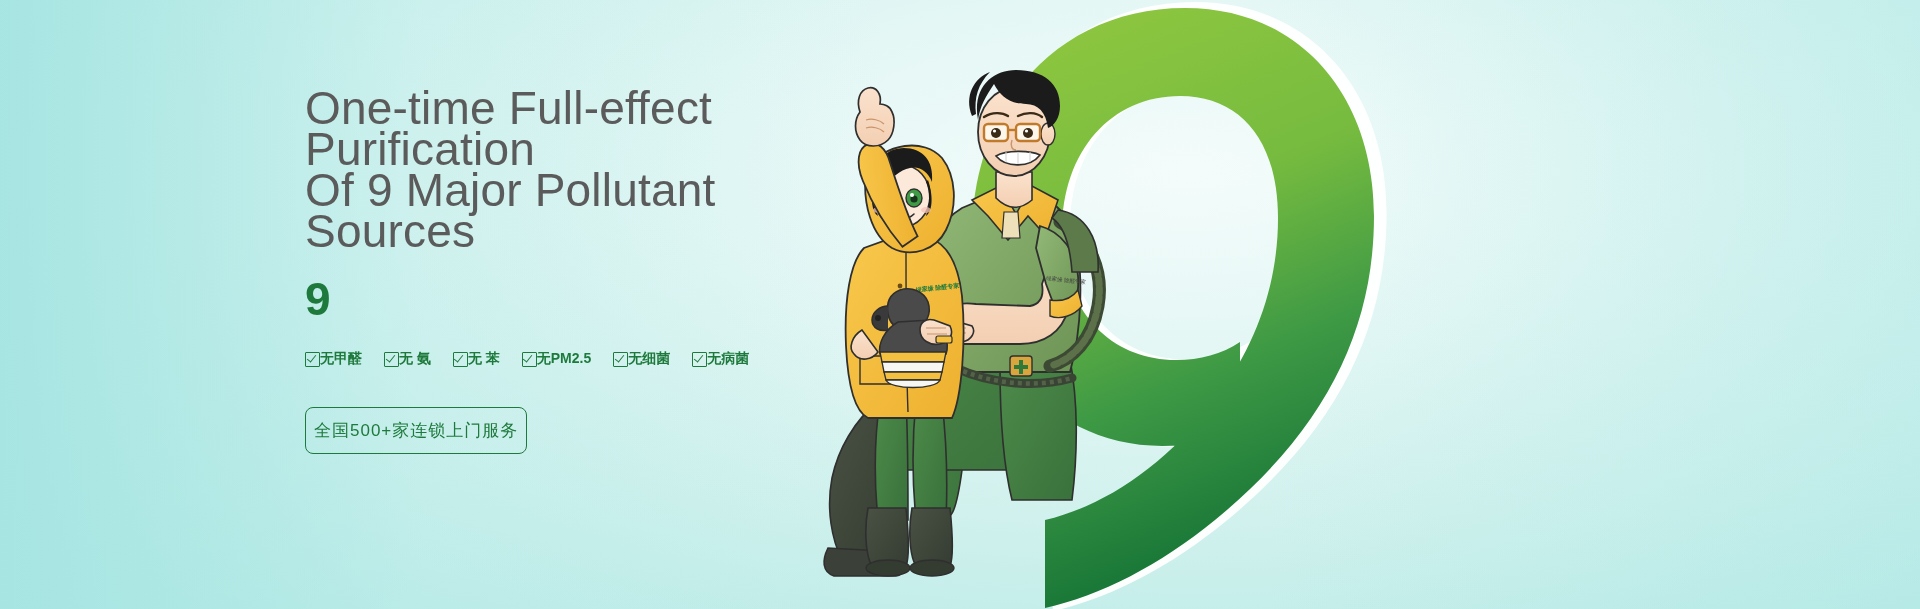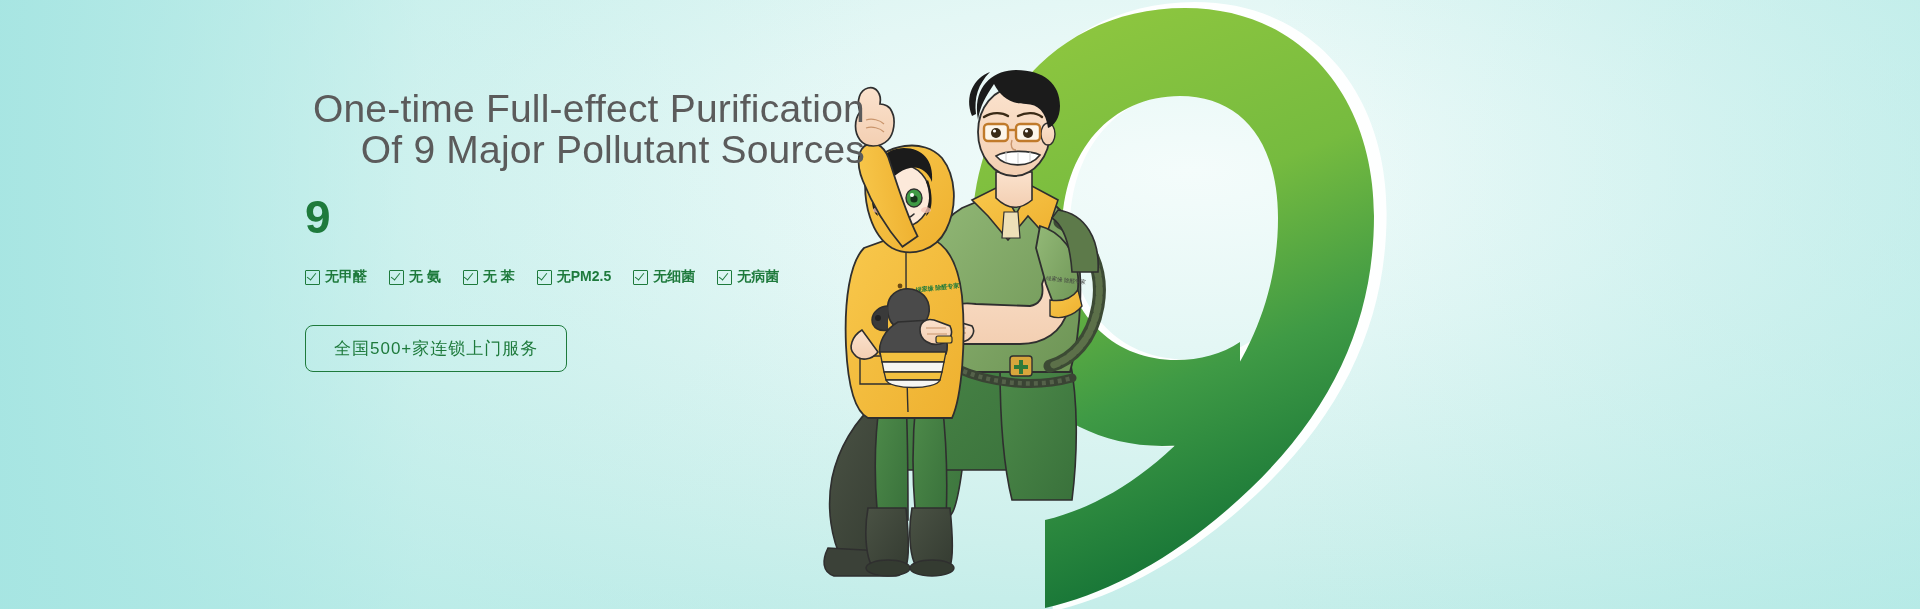--- a/index.html
+++ b/index.html
@@ -17,49 +17,49 @@
     content:"";position:absolute;inset:0;
     background:linear-gradient(90deg, rgba(166,229,226,.95) 0%, rgba(190,238,235,.35) 22%, rgba(255,255,255,0) 46%, rgba(255,255,255,0) 66%, rgba(176,233,230,.45) 100%);
     pointer-events:none;
   }
 
   
   .text-col{
     position:absolute;left:305px;top:88px;width:560px;z-index:6;
   }
   .headline-en{
-    font-size:39px;line-height:41px;color:#5b5b5b;font-weight:400;
-    letter-spacing:.2px;white-space:pre-line;text-align:right;
+    font-size:46px;line-height:41px;color:#5b5b5b;font-weight:400;
+    letter-spacing:.2px;white-space:pre-line;
   }
   .headline-cn{
     margin-top:24px;display:flex;align-items:baseline;
     color:#4a4a4a;font-size:33px;letter-spacing:1px;white-space:pre;
   }
   .headline-cn .big9{
     font-size:46px;font-weight:bold;color:#1e7a3c;line-height:1;
     margin-right:2px;letter-spacing:0;
   }
   .features{
     margin-top:28px;display:flex;align-items:center;gap:22px;
     color:#1e7a3c;font-size:14px;font-weight:bold;
   }
-  .feature{display:flex;align-items:center;gap:5px;white-space:nowrap;justify-content:flex-end;}
+  .feature{display:flex;align-items:center;white-space:nowrap;justify-content:flex-end;}
   .chk{
     width:13px;height:13px;border:1.4px solid #1e7a3c;border-radius:1px;
     position:relative;flex:0 0 auto;display:inline-block;
   }
   .chk::after{
     content:"";position:absolute;left:2.5px;top:0px;width:4px;height:8px;
     border-right:1.6px solid #1e7a3c;border-bottom:1.6px solid #1e7a3c;
     transform:rotate(38deg);
   }
   .cta{
     margin-top:39px;display:inline-block;
     border:1.5px solid #1e7a3c;border-radius:8px;
-    padding:11px 28px;color:#1e7a3c;font-size:17px;letter-spacing:1px;
+    padding:11px 8px;color:#1e7a3c;font-size:17px;letter-spacing:1px;
     background:transparent;white-space:nowrap;cursor:pointer;
   }
 
   
   .art{position:absolute;left:0;top:0;width:1920px;height:609px;z-index:2;}
   .art svg{display:block;width:1920px;height:609px;}
 </style>
 </head>
 <body>
 

